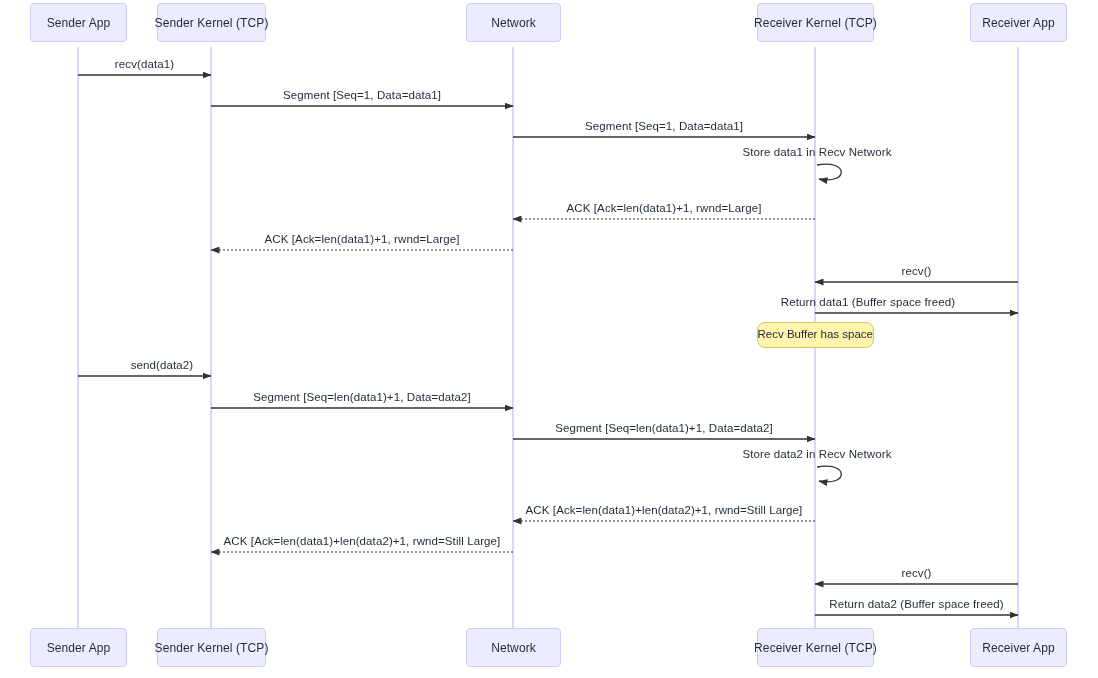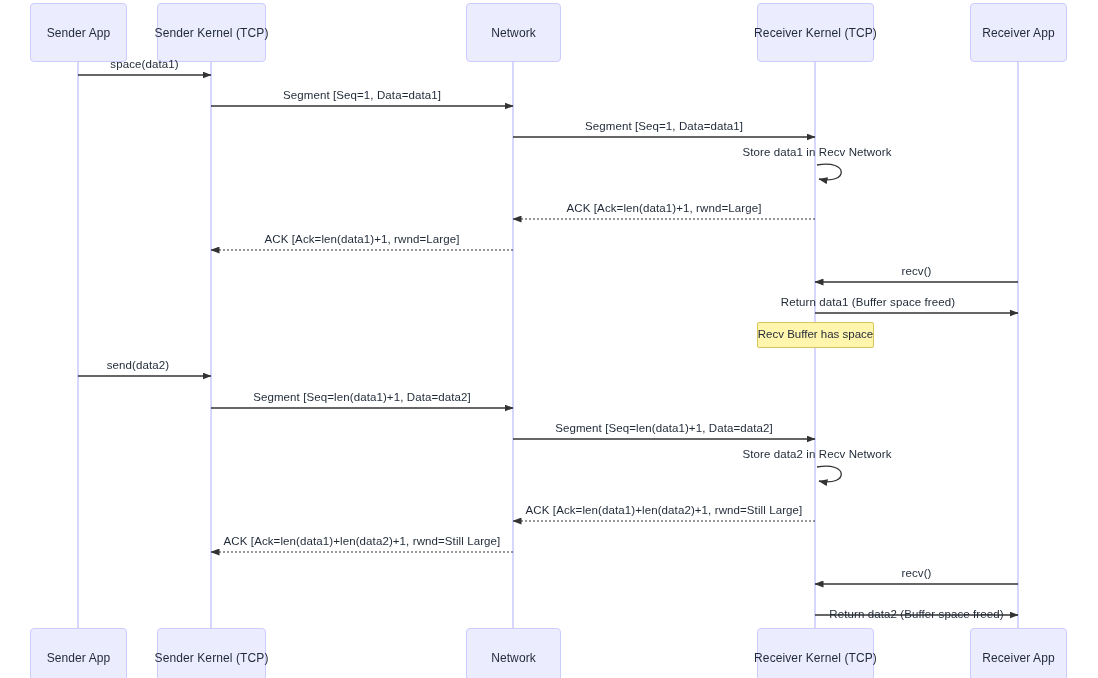--- a/index.html
+++ b/index.html
@@ -28,21 +28,21 @@
   }
   .participant-box {
     position: absolute;
     background: #ECECFF;
     border: 1px solid #CCCCFF;
     border-radius: 4px;
     display: flex;
     align-items: center;
     justify-content: center;
     box-sizing: border-box;
-    height: 59px;
+    height: 39px;
   }
   .participant-label {
     font-size: 12px;
     color: #1f2937;
     line-height: 1;
     white-space: nowrap;
     letter-spacing: 0.1px;
   }
   .msg-label {
     position: absolute;
@@ -50,24 +50,24 @@
     color: #2b2b2b;
     white-space: nowrap;
     transform: translateX(-50%);
     line-height: 1;
     letter-spacing: 0.1px;
   }
   .note-box {
     position: absolute;
     background: #FFF5AD;
     border: 1px solid #D8C65A;
-    border-radius: 2px;
+    border-radius: 8px;
     display: flex;
     align-items: center;
-    justify-content: center;
+    justify-content: flex-end;
     box-sizing: border-box;
     height: 26px;
   }
   .note-label {
     font-size: 11.5px;
     color: #1f2937;
     white-space: nowrap;
     line-height: 1;
   }
 </style>
@@ -140,36 +140,36 @@
         <span class="participant-label" style="color: rgb(31, 41, 55);">Network</span>
       </div>
       <div class="participant-box" style="left: 757px; width: 117px; top: 628px; background: rgb(236, 236, 255); border-color: rgb(204, 204, 255);">
         <span class="participant-label" style="color: rgb(31, 41, 55);">Receiver Kernel (TCP)</span>
       </div>
       <div class="participant-box" style="left: 970px; width: 97px; top: 628px; background: rgb(236, 236, 255); border-color: rgb(204, 204, 255);">
         <span class="participant-label" style="color: rgb(31, 41, 55);">Receiver App</span>
       </div>
     </div>
   <div id="labels-layer">
-      <div class="msg-label" style="left: 144.5px; top: 59px; color: rgb(31, 41, 55);">space(data1)</div>
+      <div class="msg-label" style="left: 144.5px; top: 59px; color: rgb(31, 41, 55);">recv(data1)</div>
       <div class="msg-label" style="left: 362px; top: 90px; color: rgb(31, 41, 55);">Segment [Seq=1, Data=data1]</div>
       <div class="msg-label" style="left: 664px; top: 121px; color: rgb(31, 41, 55);">Segment [Seq=1, Data=data1]</div>
       <div class="msg-label" style="left: 817px; top: 147px; transform: translateX(-50%); color: rgb(31, 41, 55);">Store data1 in Recv Network</div>
       <div class="msg-label" style="left: 664px; top: 203px; color: rgb(31, 41, 55);">ACK [Ack=len(data1)+1, rwnd=Large]</div>
       <div class="msg-label" style="left: 362px; top: 234px; color: rgb(31, 41, 55);">ACK [Ack=len(data1)+1, rwnd=Large]</div>
       <div class="msg-label" style="left: 916.5px; top: 266px; color: rgb(31, 41, 55);">recv()</div>
       <div class="msg-label" style="left: 868px; top: 297px; color: rgb(31, 41, 55);">Return data1 (Buffer space freed)</div>
-      <div class="msg-label" style="left: 138px; top: 360px; color: rgb(31, 41, 55);">send(data2)</div>
+      <div class="msg-label" style="left: 162px; top: 360px; color: rgb(31, 41, 55);">send(data2)</div>
       <div class="msg-label" style="left: 362px; top: 392px; color: rgb(31, 41, 55);">Segment [Seq=len(data1)+1, Data=data2]</div>
       <div class="msg-label" style="left: 664px; top: 423px; color: rgb(31, 41, 55);">Segment [Seq=len(data1)+1, Data=data2]</div>
       <div class="msg-label" style="left: 817px; top: 449px; transform: translateX(-50%); color: rgb(31, 41, 55);">Store data2 in Recv Network</div>
       <div class="msg-label" style="left: 664px; top: 505px; color: rgb(31, 41, 55);">ACK [Ack=len(data1)+len(data2)+1, rwnd=Still Large]</div>
       <div class="msg-label" style="left: 362px; top: 536px; color: rgb(31, 41, 55);">ACK [Ack=len(data1)+len(data2)+1, rwnd=Still Large]</div>
       <div class="msg-label" style="left: 916.5px; top: 568px; color: rgb(31, 41, 55);">recv()</div>
-      <div class="msg-label" style="left: 916.5px; top: 599px; color: rgb(31, 41, 55); margin-top: 10px;">Return data2 (Buffer space freed)</div>
+      <div class="msg-label" style="left: 916.5px; top: 599px; color: rgb(31, 41, 55);">Return data2 (Buffer space freed)</div>
     </div>
   <div id="notes-layer">
       <div class="note-box" style="left: 757px; top: 322px; width: 117px; background: rgb(255, 245, 173); border-color: rgb(216, 198, 90);">
         <span class="note-label" style="color: rgb(31, 41, 55);">Recv Buffer has space</span>
       </div>
     </div>
 
 </div>
 
 </body></html>

